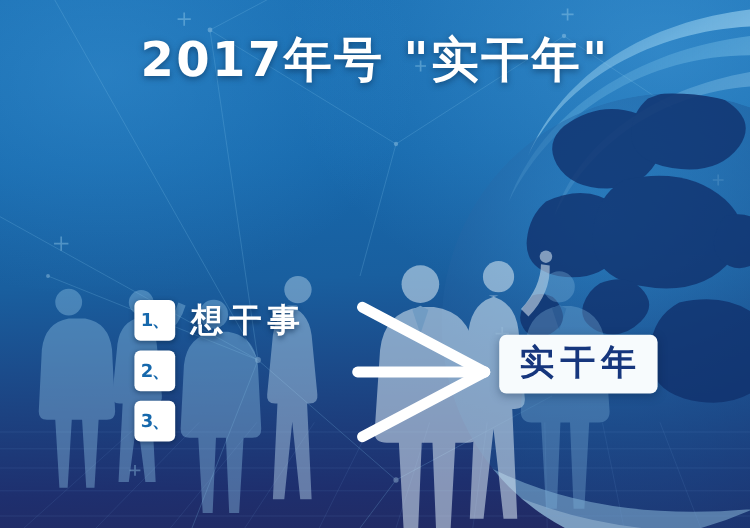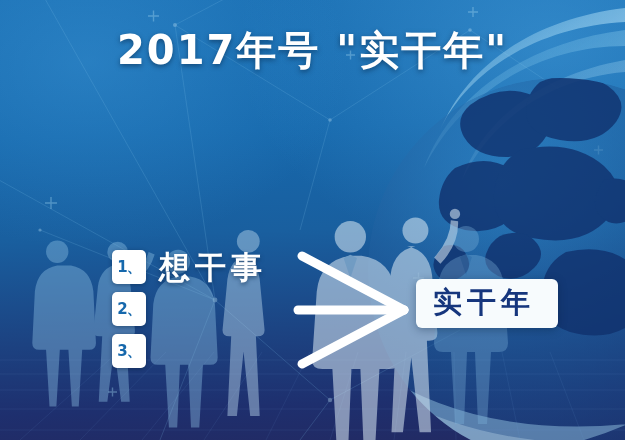--- a/index.html
+++ b/index.html
@@ -85,39 +85,39 @@
     display:flex;align-items:center;justify-content:center;
     color:#1668ac;
     font-size:15px;font-weight:700;
     box-shadow:0 1px 4px rgba(4,30,60,.45);
     flex:none;
     letter-spacing:-1px;
   }
   .item-label{
     margin-left:13px;
     color:#ffffff;
-    font-size:31px;
+    font-size:27px;
     font-weight:700;
     letter-spacing:5px;
     line-height:1;
     text-shadow:0 2px 4px rgba(5,35,70,.55);
     white-space:nowrap;
   }
 
   
   .arrow{position:absolute;left:292px;top:248px;width:130px;height:124px;z-index:5;}
   .arrow line{stroke:#ffffff;stroke-width:9;stroke-linecap:round;}
 
   
   .badge{
     position:absolute;
     left:416px;top:279px;
     background:#f7fbfd;
     border-radius:6px;
-    padding:9px 23px 11px 17px;
+    padding:9px 13px 11px 17px;
     box-shadow:0 2px 8px rgba(4,25,55,.35);
   }
   .badge-label{
     color:#16367d;
     font-size:29px;
     font-weight:700;
     letter-spacing:5px;
     line-height:1;
     white-space:nowrap;
     display:block;

